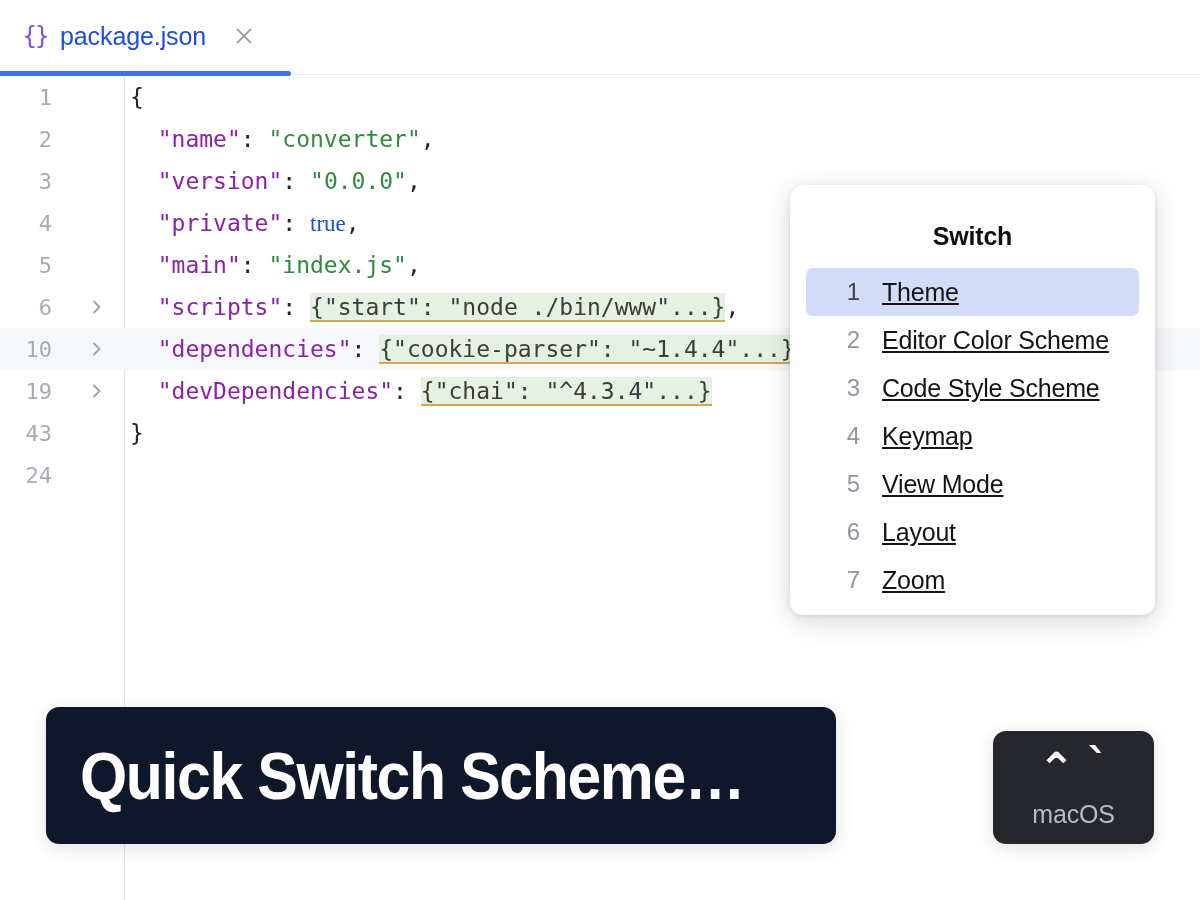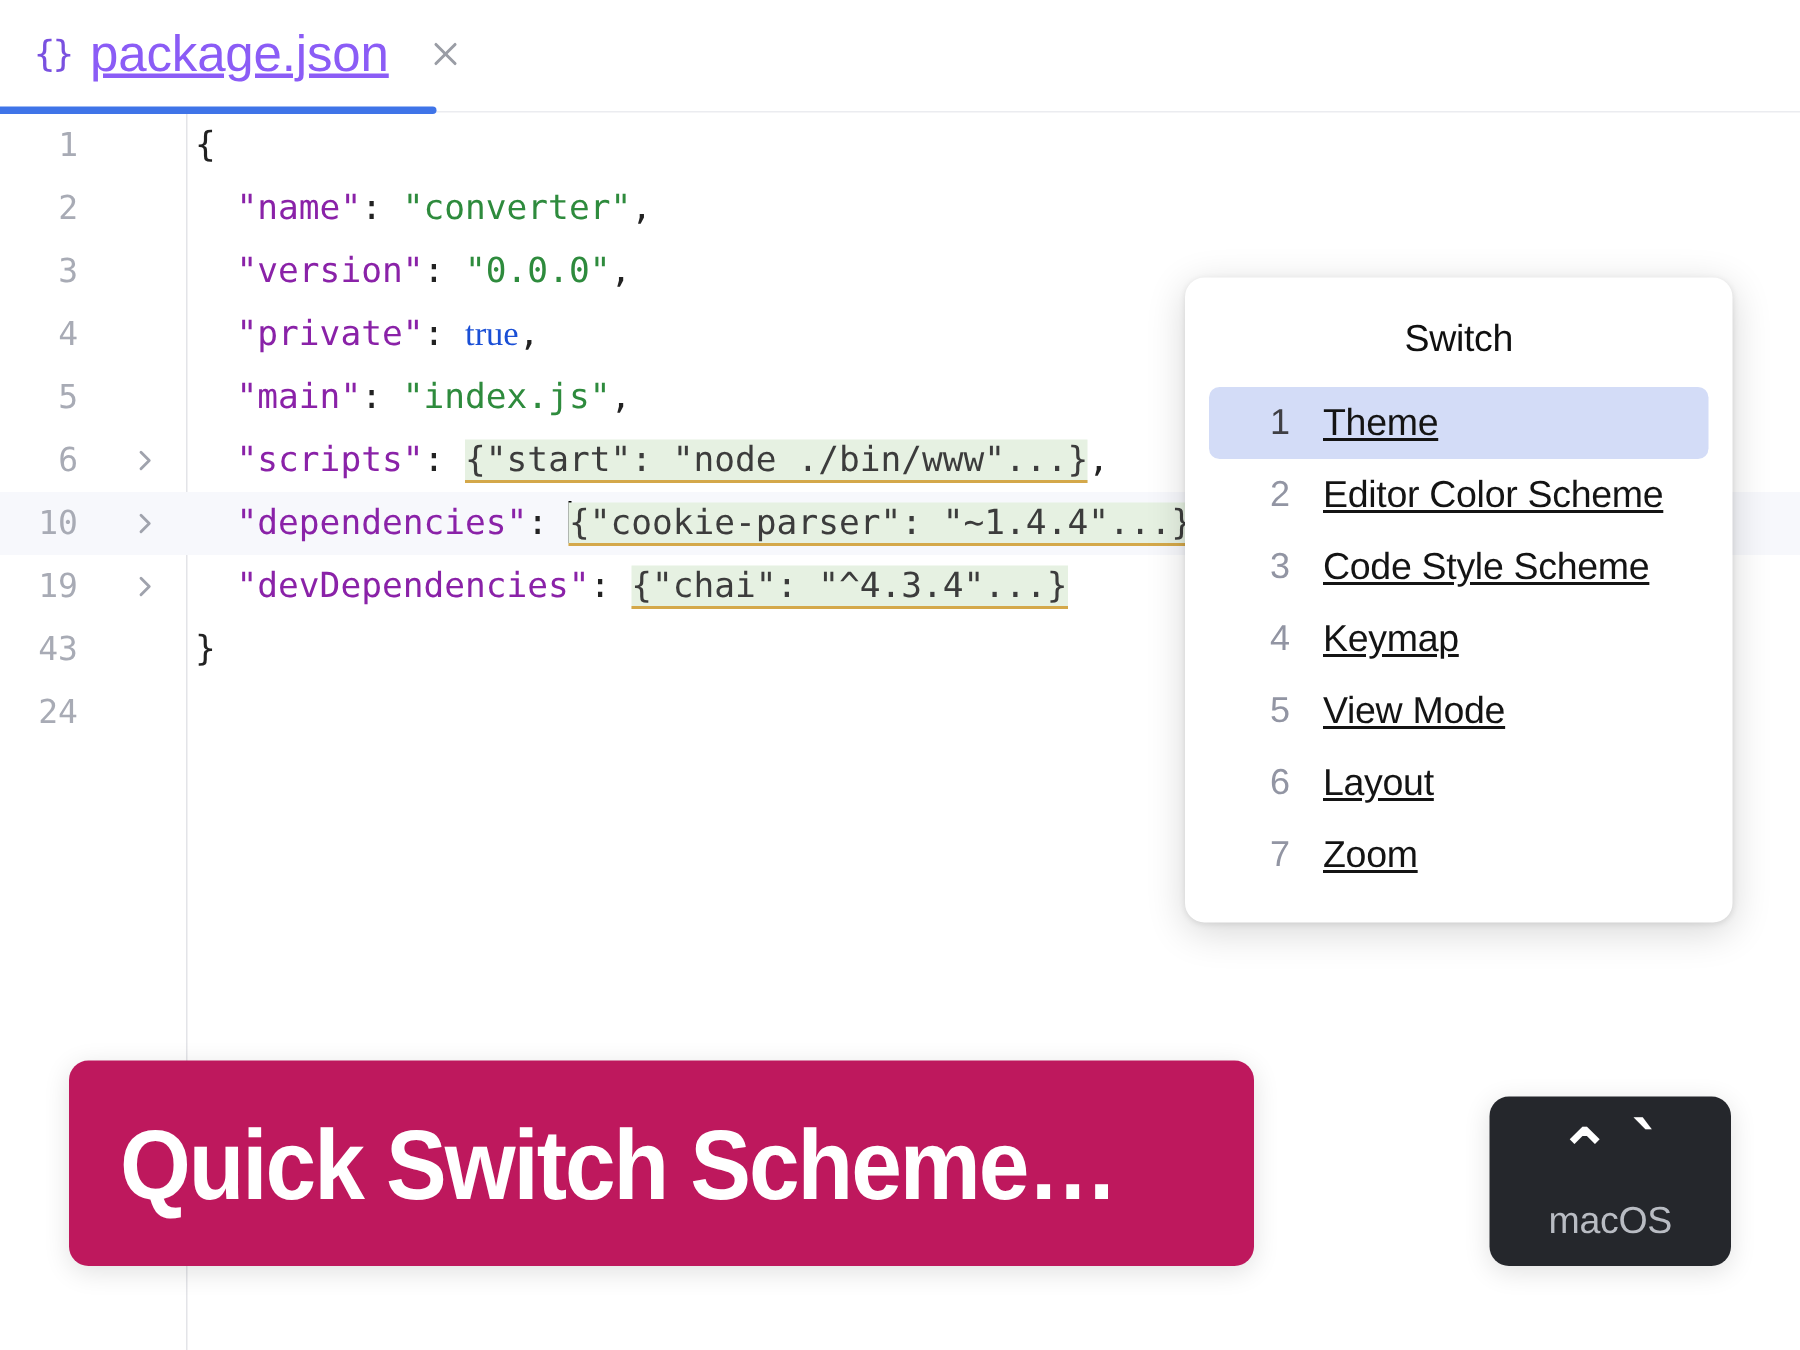--- a/index.html
+++ b/index.html
@@ -58,24 +58,23 @@
     align-items: center;
     justify-content: center;
     color: #7a51e0;
     font-size: 24px;
     font-weight: 400;
     line-height: 1;
     font-family: "DejaVu Sans Mono", monospace;
     letter-spacing: -2px;
   }
   .tab-title {
-    font-size: 34px;
-    color: #8b5cf6;
+    font-size: 25px;
+    color: #1d4ed8;
     letter-spacing: -0.1px;
-    text-decoration: underline;
   }
   .tab-close {
     margin-left: 14px;
     width: 24px;
     height: 24px;
     position: relative;
     cursor: pointer;
   }
   .tab-close::before, .tab-close::after {
     content: "";
@@ -171,23 +170,23 @@
     left: 790px; top: 185px;
     width: 365px;
     height: 430px;
     background: #ffffff;
     border-radius: 13px;
     box-shadow: 0 6px 26px rgba(0,0,0,0.16), 0 1px 4px rgba(0,0,0,0.10);
   }
   .popup-title {
     text-align: center;
     font-size: 25px;
-    font-weight: normal;
+    font-weight: bold;
     color: #101010;
-    padding-top: 27px;
+    padding-top: 37px;
     letter-spacing: -0.2px;
   }
   .popup-list {
     margin-top: 17px;
     padding: 0 16px;
   }
   .popup-item {
     height: 48px;
     display: flex;
     align-items: center;
@@ -212,21 +211,21 @@
     letter-spacing: -0.2px;
     text-decoration: underline;
   }
 
   
   .caption {
     position: absolute;
     left: 46px; top: 707px;
     width: 790px;
     height: 137px;
-    background: #be185d;
+    background: #0f172a;
     border-radius: 13px;
     display: flex;
     align-items: center;
     justify-content: flex-start;
     padding-left: 34px;
     box-sizing: border-box;
     box-shadow: 0 4px 18px rgba(0,0,0,0.12);
   }
   .caption-text {
     color: #ffffff;

